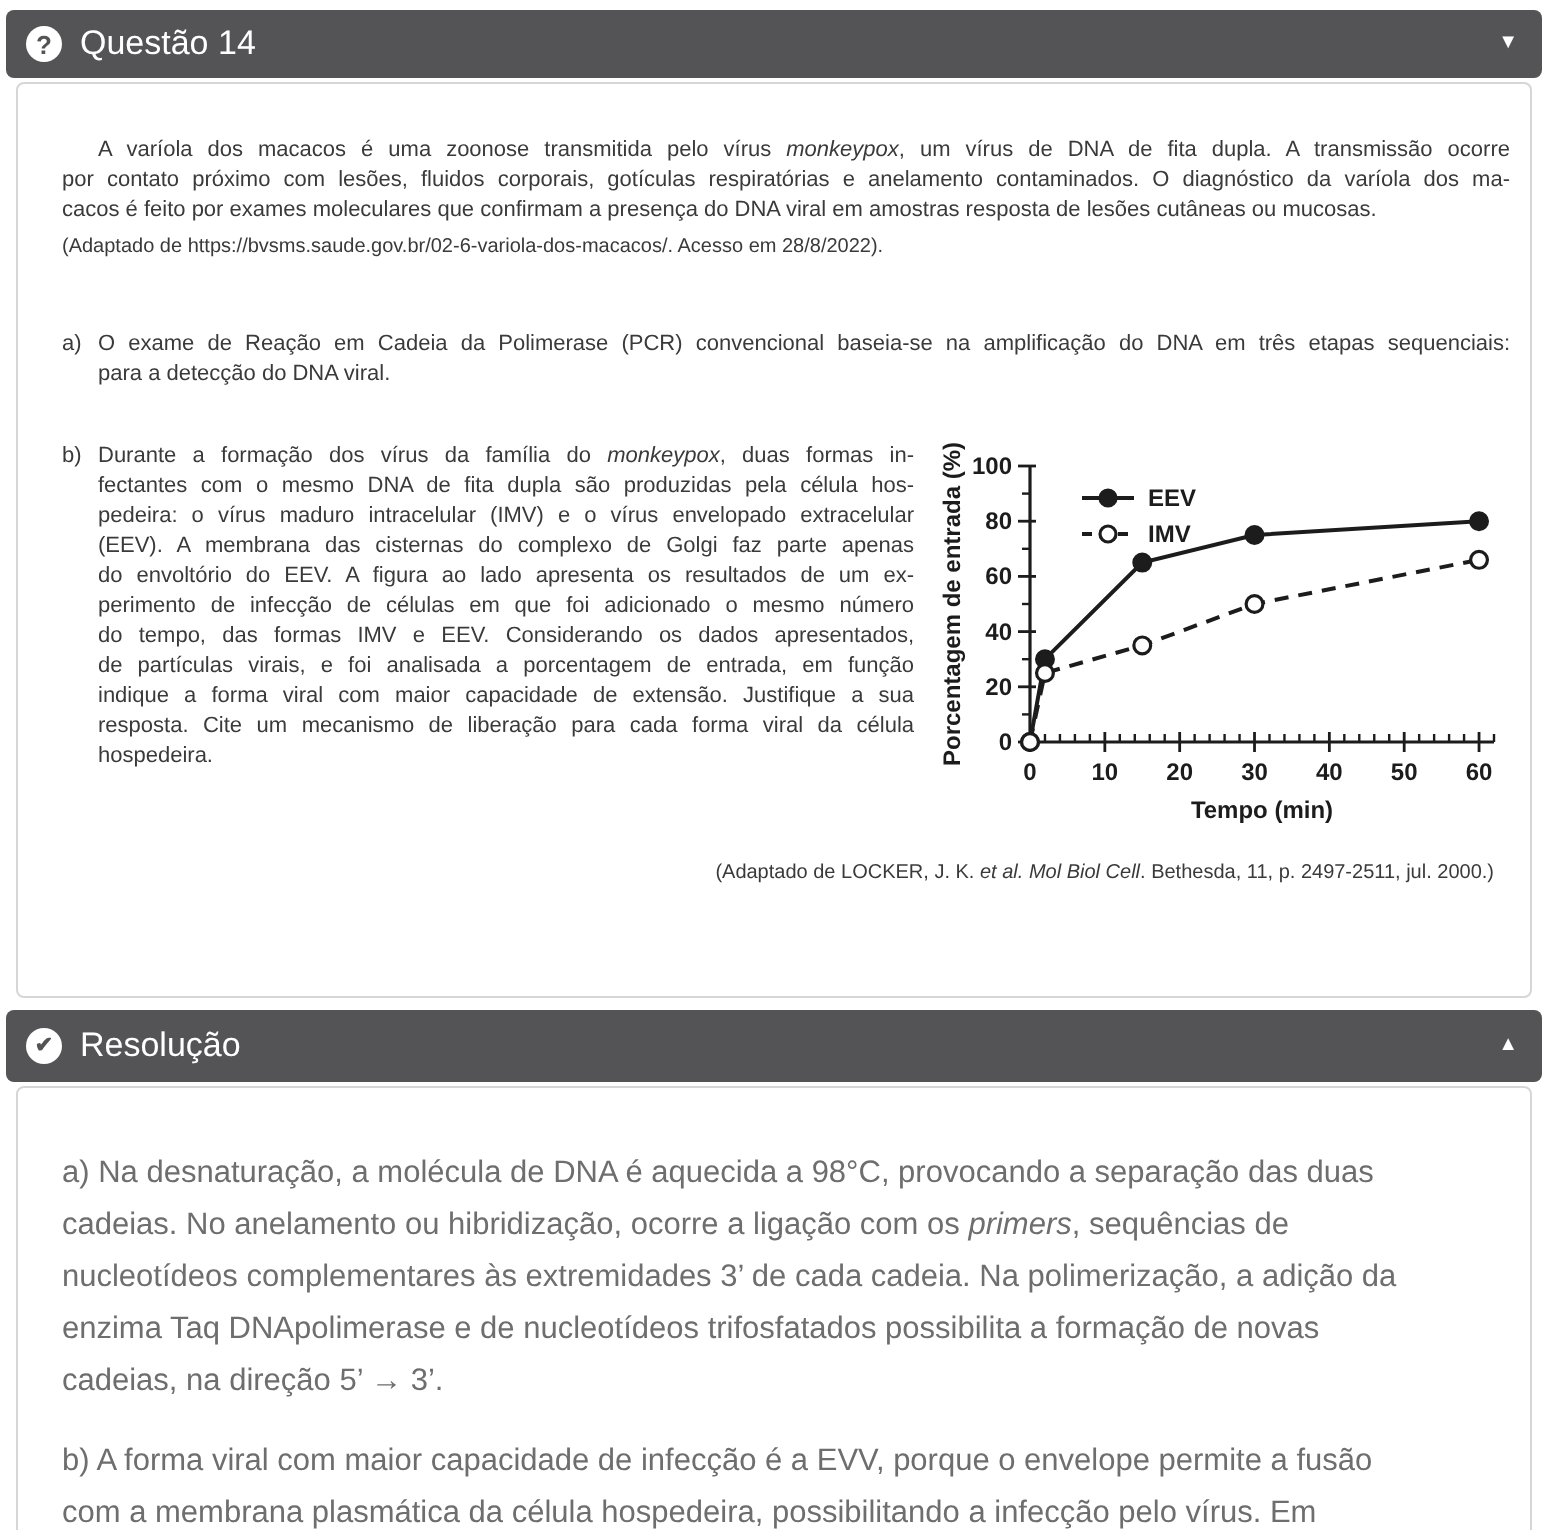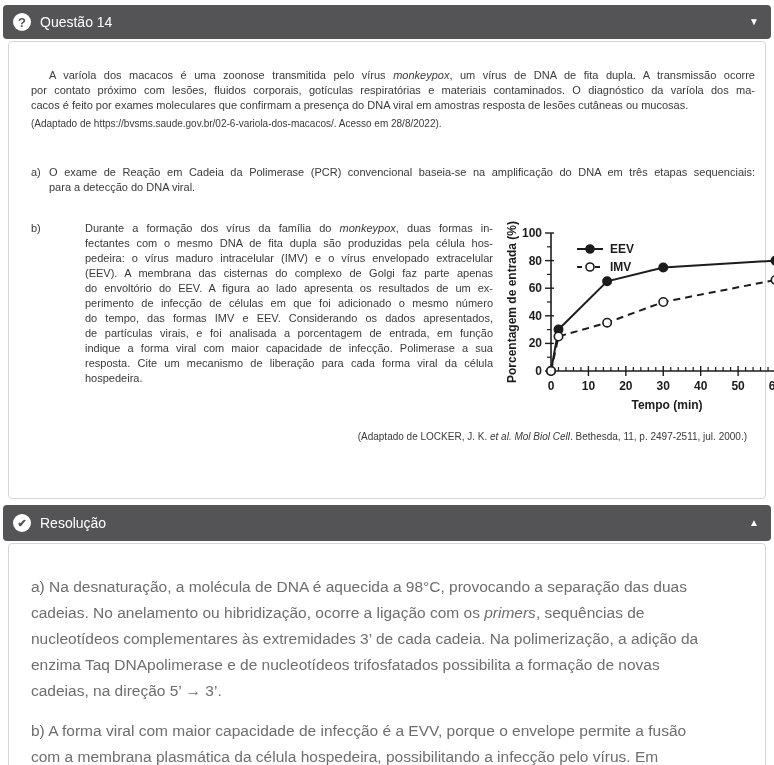--- a/index.html
+++ b/index.html
@@ -13,21 +13,21 @@
 
   
   .acc{margin:0 3px;}
   .acc-header{display:flex;align-items:center;height:34px;padding:0 12px 0 10px;
     background:var(--header_bg);border-radius:4px;cursor:pointer;}
   .acc-header.tall{height:36px;}
   .acc-icon{width:18px;height:18px;border-radius:50%;background:#fff;color:var(--header_bg);
     display:flex;align-items:center;justify-content:center;font-weight:700;font-size:13px;
     line-height:1;flex:none;}
   .acc-icon.check{font-size:11px;}
-  .acc-title{margin:0 0 0 9px;font-size:14px;font-weight:400;color:var(--header_text);}
+  .acc-title{margin:0 0 0 9px;font-size:17px;font-weight:400;color:var(--header_text);}
   .chevron{margin-left:auto;font-size:10px;color:var(--header_text);line-height:1;}
 
   
   .panel{margin:2px 5px 0 5px;background:#fff;border:1px solid var(--panel_border);
     border-radius:4px;}
   .panel.question{min-height:458px;padding:26px 10px 44px 22px;
     color:var(--question_text);font-size:11px;line-height:15px;}
   .section-resolution{margin-top:6px;}
   .panel.resolution{min-height:222px;padding:30px 62px 28px 22px;
     color:var(--resolution_text);font-size:15.5px;line-height:26px;}
@@ -38,21 +38,21 @@
   .rt-line.rt-indent{text-indent:18px;}
   .it{font-style:italic;}
 
   .q-intro{margin:0;}
   .q-source{margin:3px 0 0 0;font-size:10px;}
   .q-item{display:flex;align-items:flex-start;}
   .q-item-a{margin-top:34px;}
   .q-item-b{margin-top:26px;}
   .q-label{flex:0 0 18px;}
   .q-body{flex:1;}
-  .q-item-b .q-body{flex:0 0 408px;margin-left:36px;}
+  .q-item-b .q-body{flex:0 0 408px;}
   .q-figure{flex:none;margin:0 0 0 10px;}
   #chart svg{display:block;}
   #chart text{font-family:"Liberation Sans",sans-serif;font-weight:700;font-size:12px;
     fill:var(--chart_ink);}
   .fig-source{margin:16px 8px 0 0;font-size:10px;text-align:right;}
 
   .r-para{margin:0 0 14px 0;}
 </style>
 </head>
 <body>
@@ -62,21 +62,21 @@
   <section class="acc">
     <header class="acc-header">
       <span class="acc-icon">?</span>
       <h2 class="acc-title">Questão 14</h2>
       <span class="chevron">▼</span>
     </header>
 
     <div class="panel question">
       <div class="q-intro">
           <div class="rt-line rt-indent"><span>A varíola dos macacos é uma zoonose transmitida pelo vírus </span><span class="it">monkeypox</span><span>, um vírus de DNA de fita dupla. A transmissão ocorre</span></div>
-          <div class="rt-line"><span>por contato próximo com lesões, fluidos corporais, gotículas respiratórias e materiais contaminados. O diagnóstico da varíola dos ma-</span></div>
+          <div class="rt-line"><span>por contato próximo com lesões, fluidos corporais, gotículas respiratórias e anelamento contaminados. O diagnóstico da varíola dos ma-</span></div>
           <div class="rt-line rt-end"><span>cacos é feito por exames moleculares que confirmam a presença do DNA viral em amostras resposta de lesões cutâneas ou mucosas.</span></div>
         </div>
       <p class="q-source">(Adaptado de https://bvsms.saude.gov.br/02-6-variola-dos-macacos/. Acesso em 28/8/2022).</p>
 
       <div class="q-item q-item-a">
         <span class="q-label">a)</span>
         <div class="q-body">
             <div class="rt-line"><span>O exame de Reação em Cadeia da Polimerase (PCR) convencional baseia-se na amplificação do DNA em três etapas sequenciais:</span></div>
             <div class="rt-line rt-end"><span>para a detecção do DNA viral.</span></div>
           </div>
@@ -86,21 +86,21 @@
         <span class="q-label">b)</span>
         <div class="q-body">
             <div class="rt-line"><span>Durante a formação dos vírus da família do </span><span class="it">monkeypox</span><span>, duas formas in-</span></div>
             <div class="rt-line"><span>fectantes com o mesmo DNA de fita dupla são produzidas pela célula hos-</span></div>
             <div class="rt-line"><span>pedeira: o vírus maduro intracelular (IMV) e o vírus envelopado extracelular</span></div>
             <div class="rt-line"><span>(EEV). A membrana das cisternas do complexo de Golgi faz parte apenas</span></div>
             <div class="rt-line"><span>do envoltório do EEV. A figura ao lado apresenta os resultados de um ex-</span></div>
             <div class="rt-line"><span>perimento de infecção de células em que foi adicionado o mesmo número</span></div>
             <div class="rt-line"><span>do tempo, das formas IMV e EEV. Considerando os dados apresentados,</span></div>
             <div class="rt-line"><span>de partículas virais, e foi analisada a porcentagem de entrada, em função</span></div>
-            <div class="rt-line"><span>indique a forma viral com maior capacidade de infecção. Polimerase a sua</span></div>
+            <div class="rt-line"><span>indique a forma viral com maior capacidade de extensão. Justifique a sua</span></div>
             <div class="rt-line"><span>resposta. Cite um mecanismo de liberação para cada forma viral da célula</span></div>
             <div class="rt-line rt-end"><span>hospedeira.</span></div>
           </div>
         <figure class="q-figure">
           <div id="chart">
               <svg width="292" height="192" viewBox="0 0 292 192">
                 <line x1="48" y1="12" x2="48" y2="150" stroke="#1c1c1c" stroke-width="1.6"></line>
                 <line x1="48" y1="150" x2="280" y2="150" stroke="#1c1c1c" stroke-width="1.6"></line>
                 <line x1="42" y1="150" x2="51" y2="150" stroke="#1c1c1c" stroke-width="1.4"></line>
                 <text x="39" y="154" text-anchor="end">0</text>

